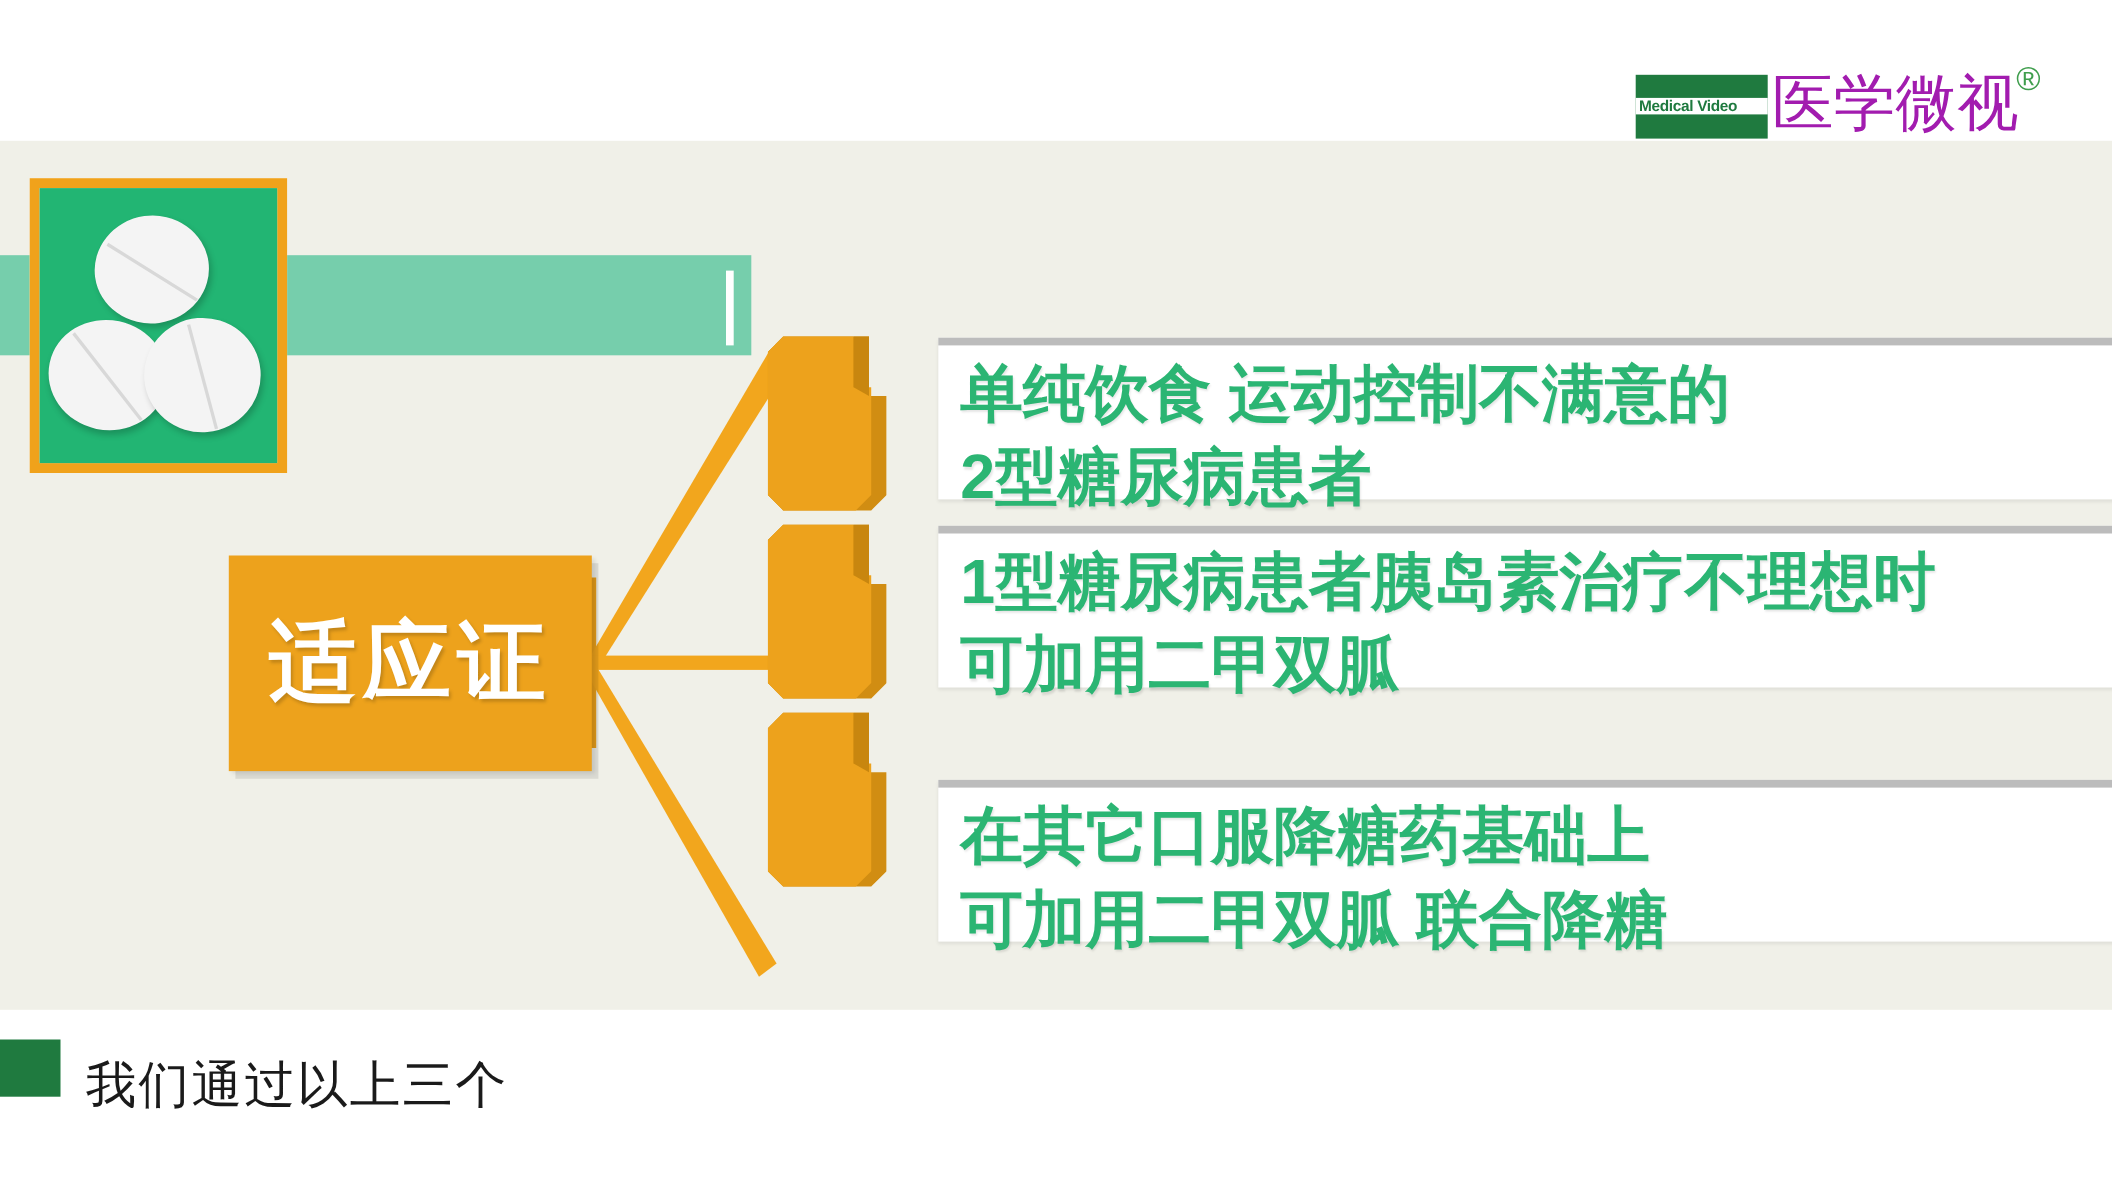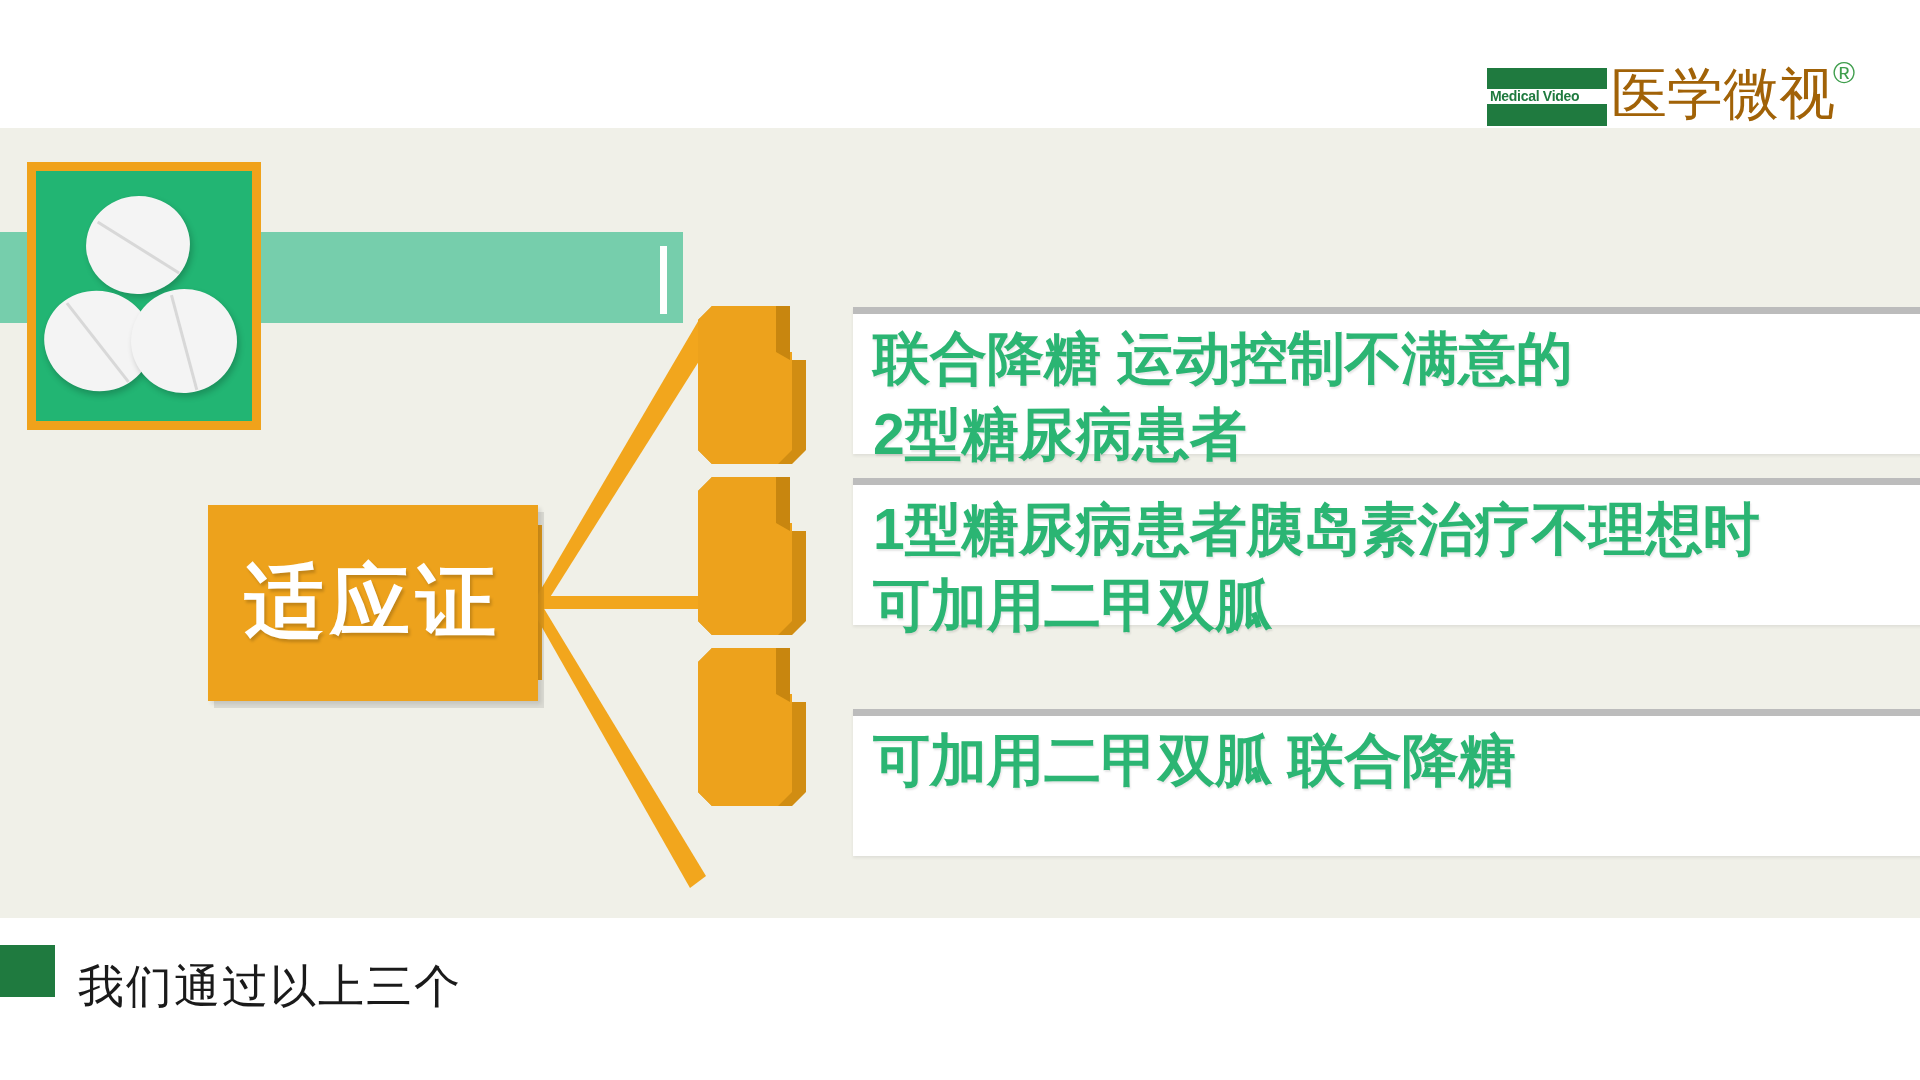--- a/index.html
+++ b/index.html
@@ -36,21 +36,21 @@
     width:114px; height:17px;
     line-height:17px;
     text-align:left;
     font-size:14px; font-weight:bold;
     color:#1f7a3f;
     letter-spacing:-0.3px;
     white-space:nowrap;
   }
   .logo-cn {
     font-size:56px; line-height:56px;
-    color:#a16207; font-weight:normal;
+    color:#a21caf; font-weight:normal;
     margin-left:4px; margin-top:8px;
     white-space:nowrap;
     text-align:right;
   }
   .logo-r {
     font-size:30px; line-height:30px;
     color:#3f9e4d;
     margin-top:0px; margin-left:-2px;
   }
 
@@ -219,21 +219,21 @@
 
   <div class="marker" style="left:698px; top:300px; width:108px; height:168px;">
     <svg width="108" height="168" viewBox="0 0 108 168">
       <path d="M0,20 L14,6 L92,6 L92,60 L108,60 L108,150 L94,164 L14,164 L0,150 Z" fill="#d18d12"></path>
       <path d="M0,20 L14,6 L78,6 L78,52 L94,52 L94,150 L80,164 L14,164 L0,150 Z" fill="#eda21c"></path>
       <path d="M78,6 L92,6 L92,60 L78,52 Z" fill="#c8860f"></path>
     </svg>
   </div>
   <div class="panel" style="left:853px; top:307px; width:1100px; height:147px;">
     <div class="lines">
-      <div class="line">联合降糖 运动控制不满意的</div>
+      <div class="line">单纯饮食 运动控制不满意的</div>
       <div class="line">2型糖尿病患者</div>
     </div>
   </div>
 
   <div class="marker" style="left:698px; top:471px; width:108px; height:168px;">
     <svg width="108" height="168" viewBox="0 0 108 168">
       <path d="M0,20 L14,6 L92,6 L92,60 L108,60 L108,150 L94,164 L14,164 L0,150 Z" fill="#d18d12"></path>
       <path d="M0,20 L14,6 L78,6 L78,52 L94,52 L94,150 L80,164 L14,164 L0,150 Z" fill="#eda21c"></path>
       <path d="M78,6 L92,6 L92,60 L78,52 Z" fill="#c8860f"></path>
     </svg>
@@ -247,20 +247,21 @@
 
   <div class="marker" style="left:698px; top:642px; width:108px; height:168px;">
     <svg width="108" height="168" viewBox="0 0 108 168">
       <path d="M0,20 L14,6 L92,6 L92,60 L108,60 L108,150 L94,164 L14,164 L0,150 Z" fill="#d18d12"></path>
       <path d="M0,20 L14,6 L78,6 L78,52 L94,52 L94,150 L80,164 L14,164 L0,150 Z" fill="#eda21c"></path>
       <path d="M78,6 L92,6 L92,60 L78,52 Z" fill="#c8860f"></path>
     </svg>
   </div>
   <div class="panel" style="left:853px; top:709px; width:1100px; height:147px;">
     <div class="lines">
+      <div class="line">在其它口服降糖药基础上</div>
       <div class="line">可加用二甲双胍 联合降糖</div>
     </div>
   </div>
 
   <div class="node">
     <div class="node-label">适应证</div>
   </div>
 
   <div class="caption-marker"></div>
   <div class="caption-text">我们通过以上三个</div>

